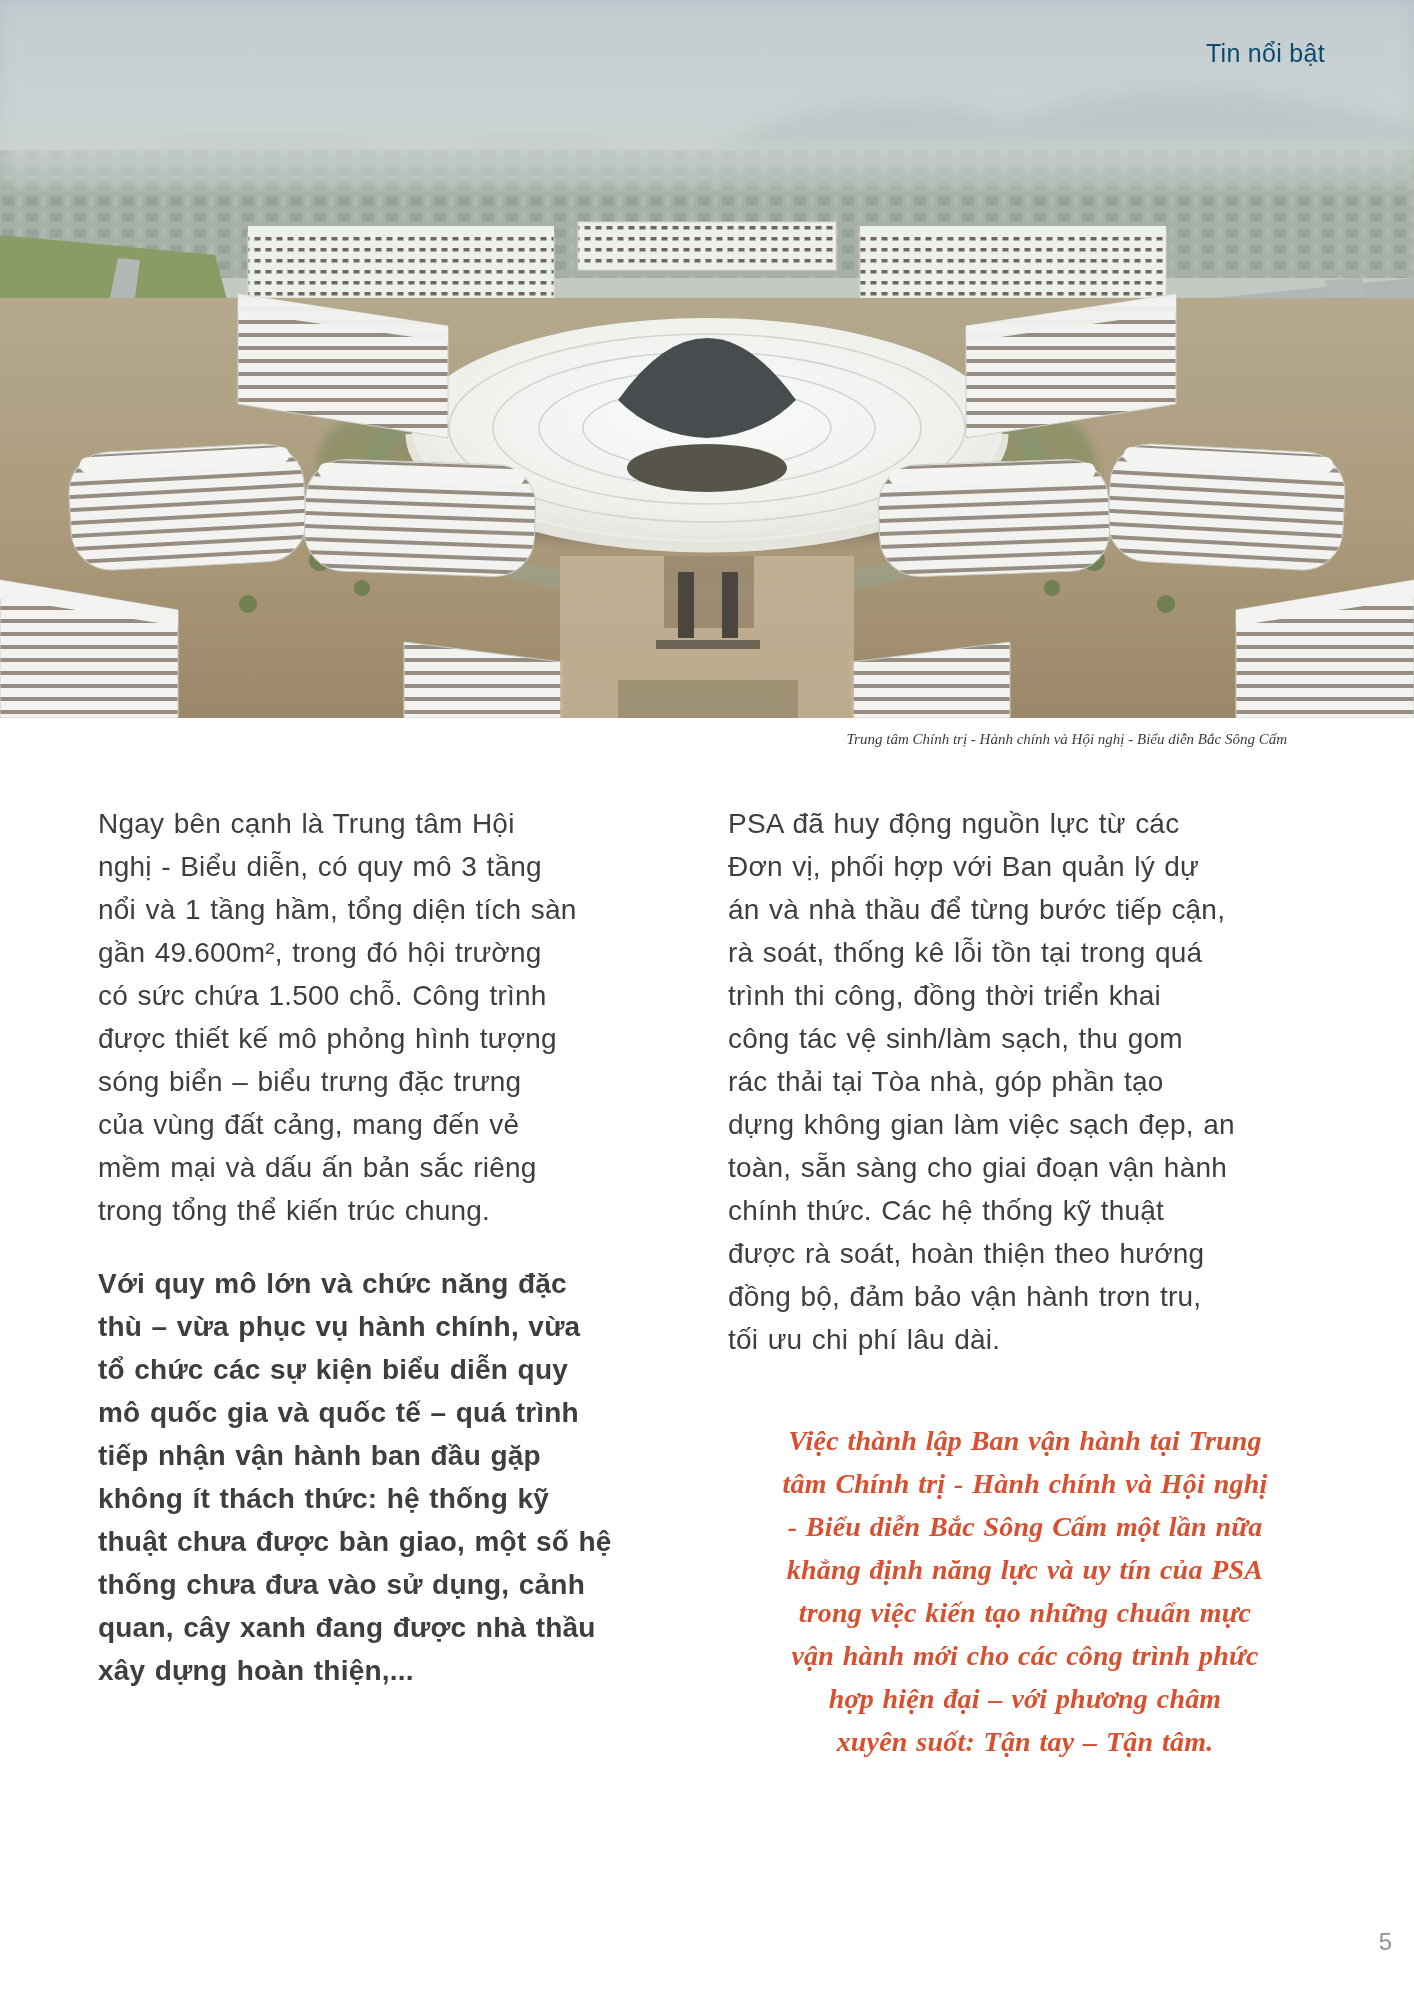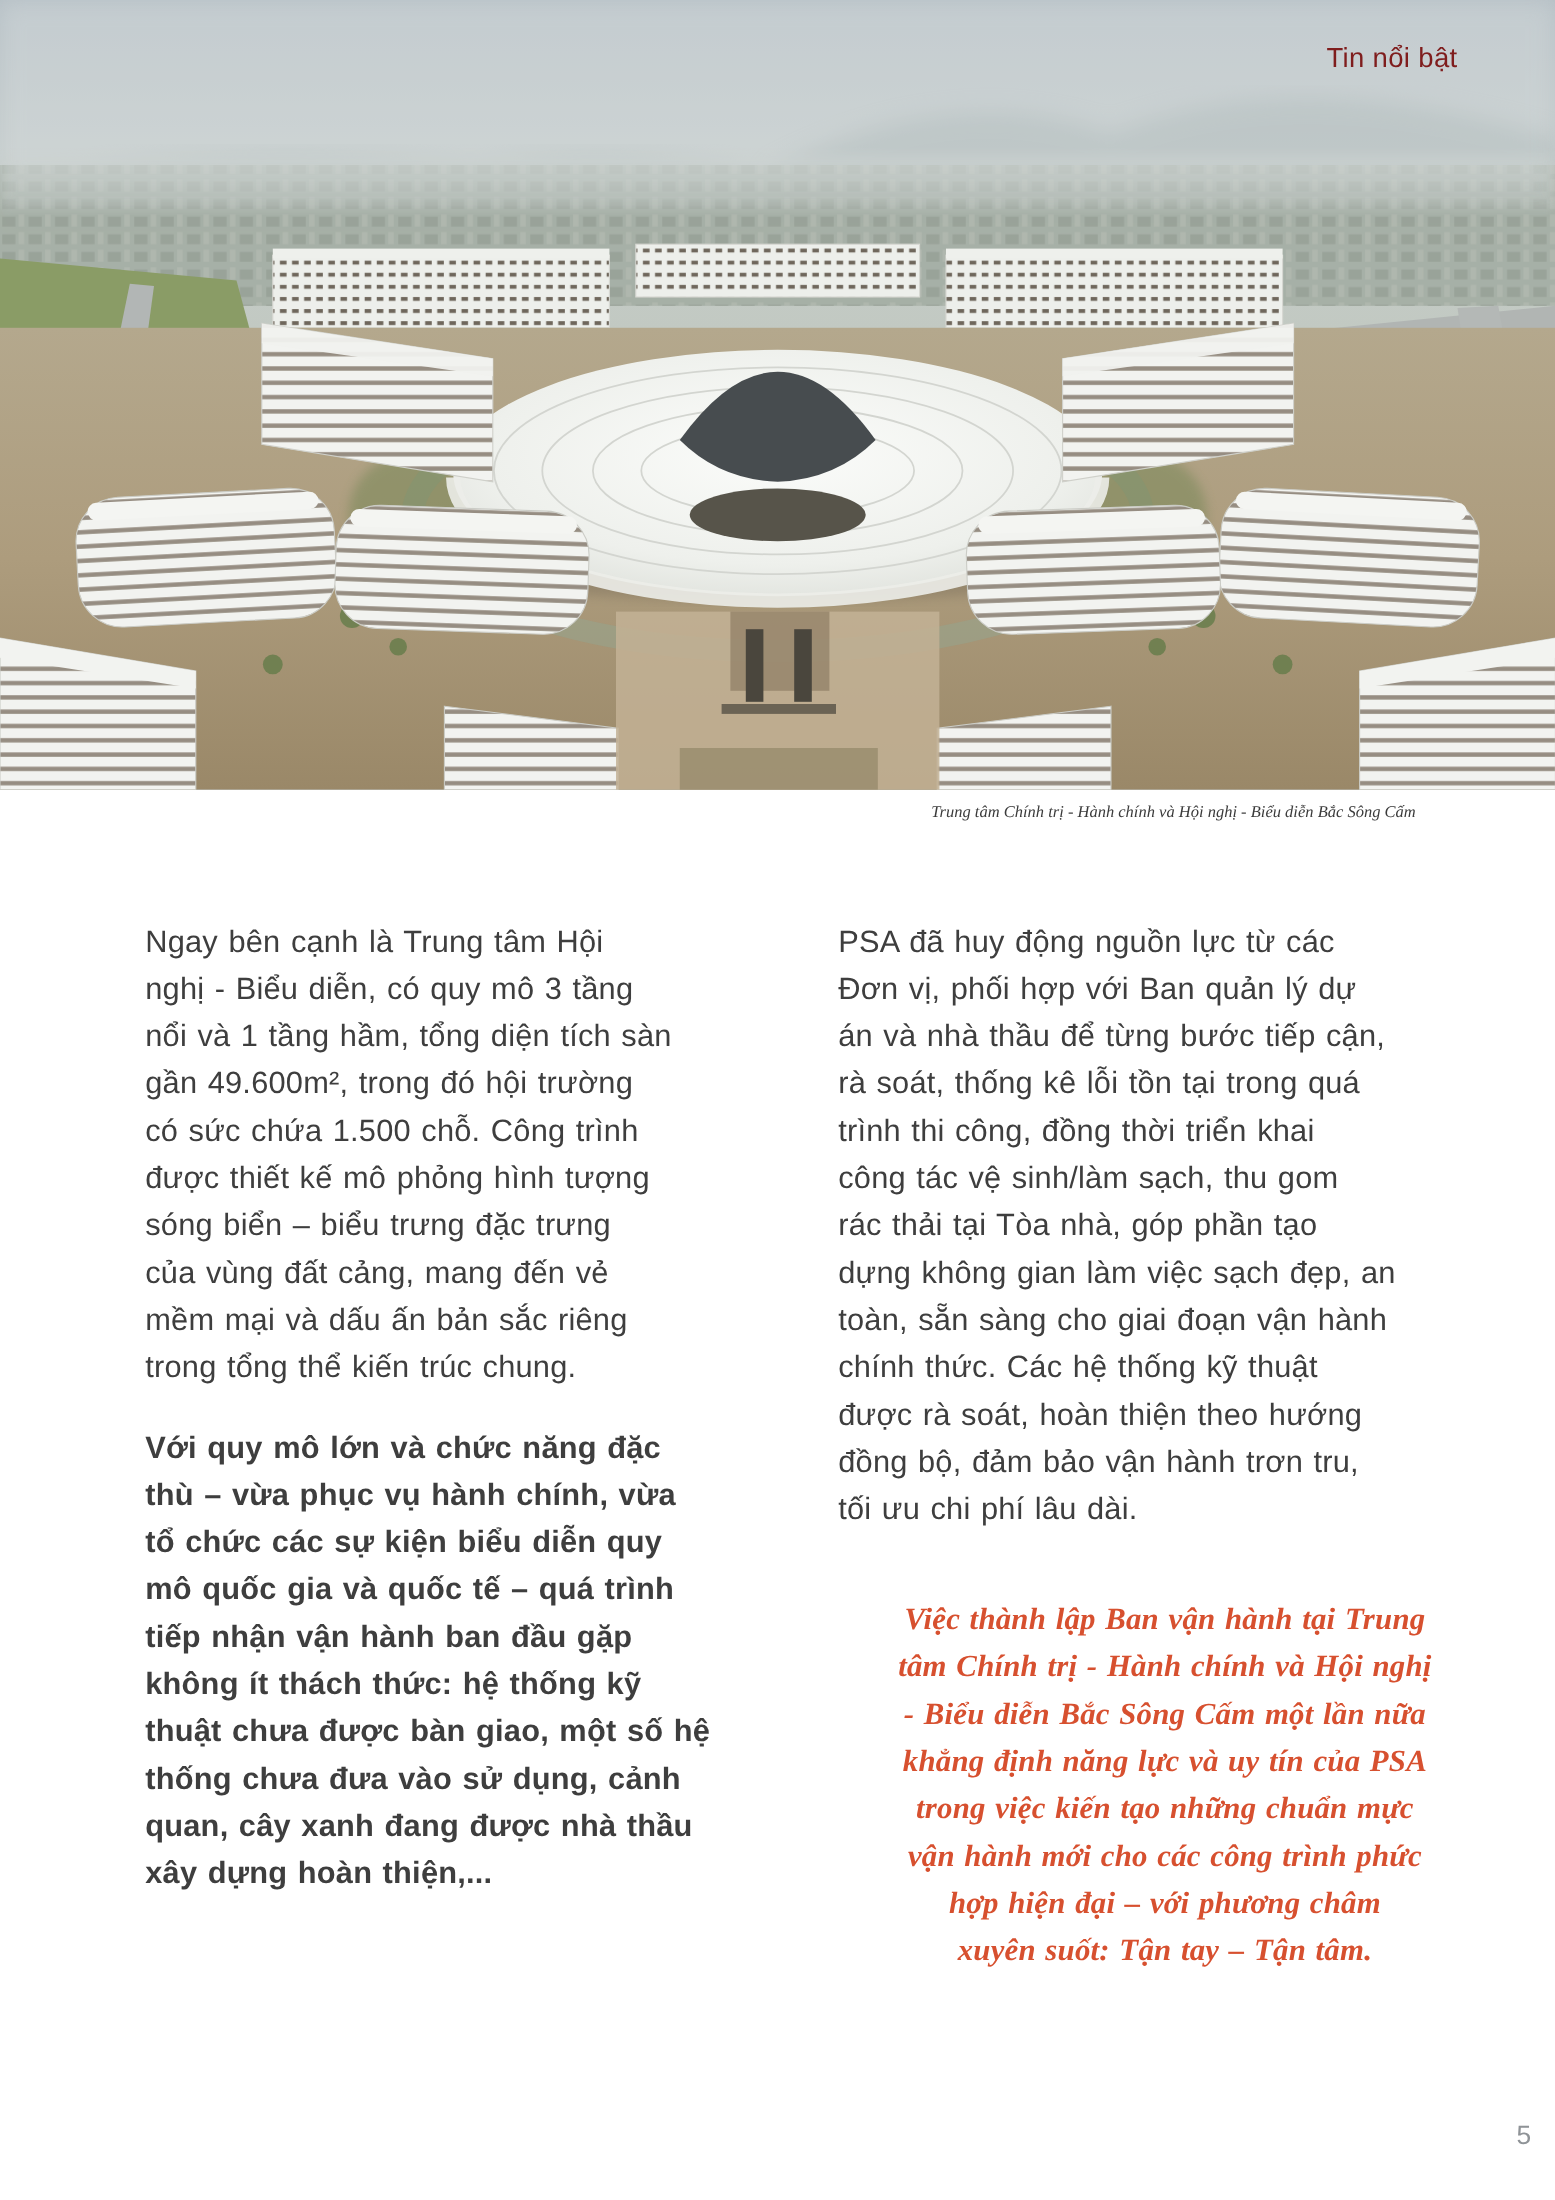--- a/index.html
+++ b/index.html
@@ -4,28 +4,28 @@
 <style>
   html,body{margin:0;padding:0;}
   body{
     width:1414px;height:2000px;position:relative;overflow:hidden;
     background:#ffffff;font-family:"Liberation Sans",sans-serif;color:#3e3e3e;
   }
   .hero{position:absolute;left:0;top:0;width:1414px;height:718px;overflow:hidden;background:#b9c2c6;}
   .hero svg{display:block;width:1414px;height:718px;}
   .hero-label{
     position:absolute;top:38px;right:89px;font-size:25px;line-height:30px;
-    color:#7f1d1d;letter-spacing:.3px;
+    color:#0c4a6e;letter-spacing:.3px;
   }
   .caption{
     position:absolute;top:724px;left:0;width:1287px;text-align:right;
     font-family:"Liberation Serif",serif;font-style:italic;font-size:15px;
     line-height:30px;color:#3b3b3b;
   }
-  .col{position:absolute;top:834px;font-size:28px;line-height:43px;word-spacing:1.5px;letter-spacing:.2px;margin-left:34px;}
+  .col{position:absolute;top:802px;font-size:28px;line-height:43px;word-spacing:1.5px;letter-spacing:.2px;}
   .col-left{left:98px;width:608px;}
   .col-right{left:728px;width:594px;}
   .para{margin:0;white-space:pre-line;text-align:left;}
   .para + .para{margin-top:30px;font-weight:bold;}
   .quote{
     margin:58px 0 0 0;white-space:pre-line;text-align:center;
     font-weight:bold;font-style:italic;color:#d7502f;font-family:Liberation Serif, serif;
   }
   .page-num{
     position:absolute;left:1352px;top:1928px;width:40px;text-align:right;

